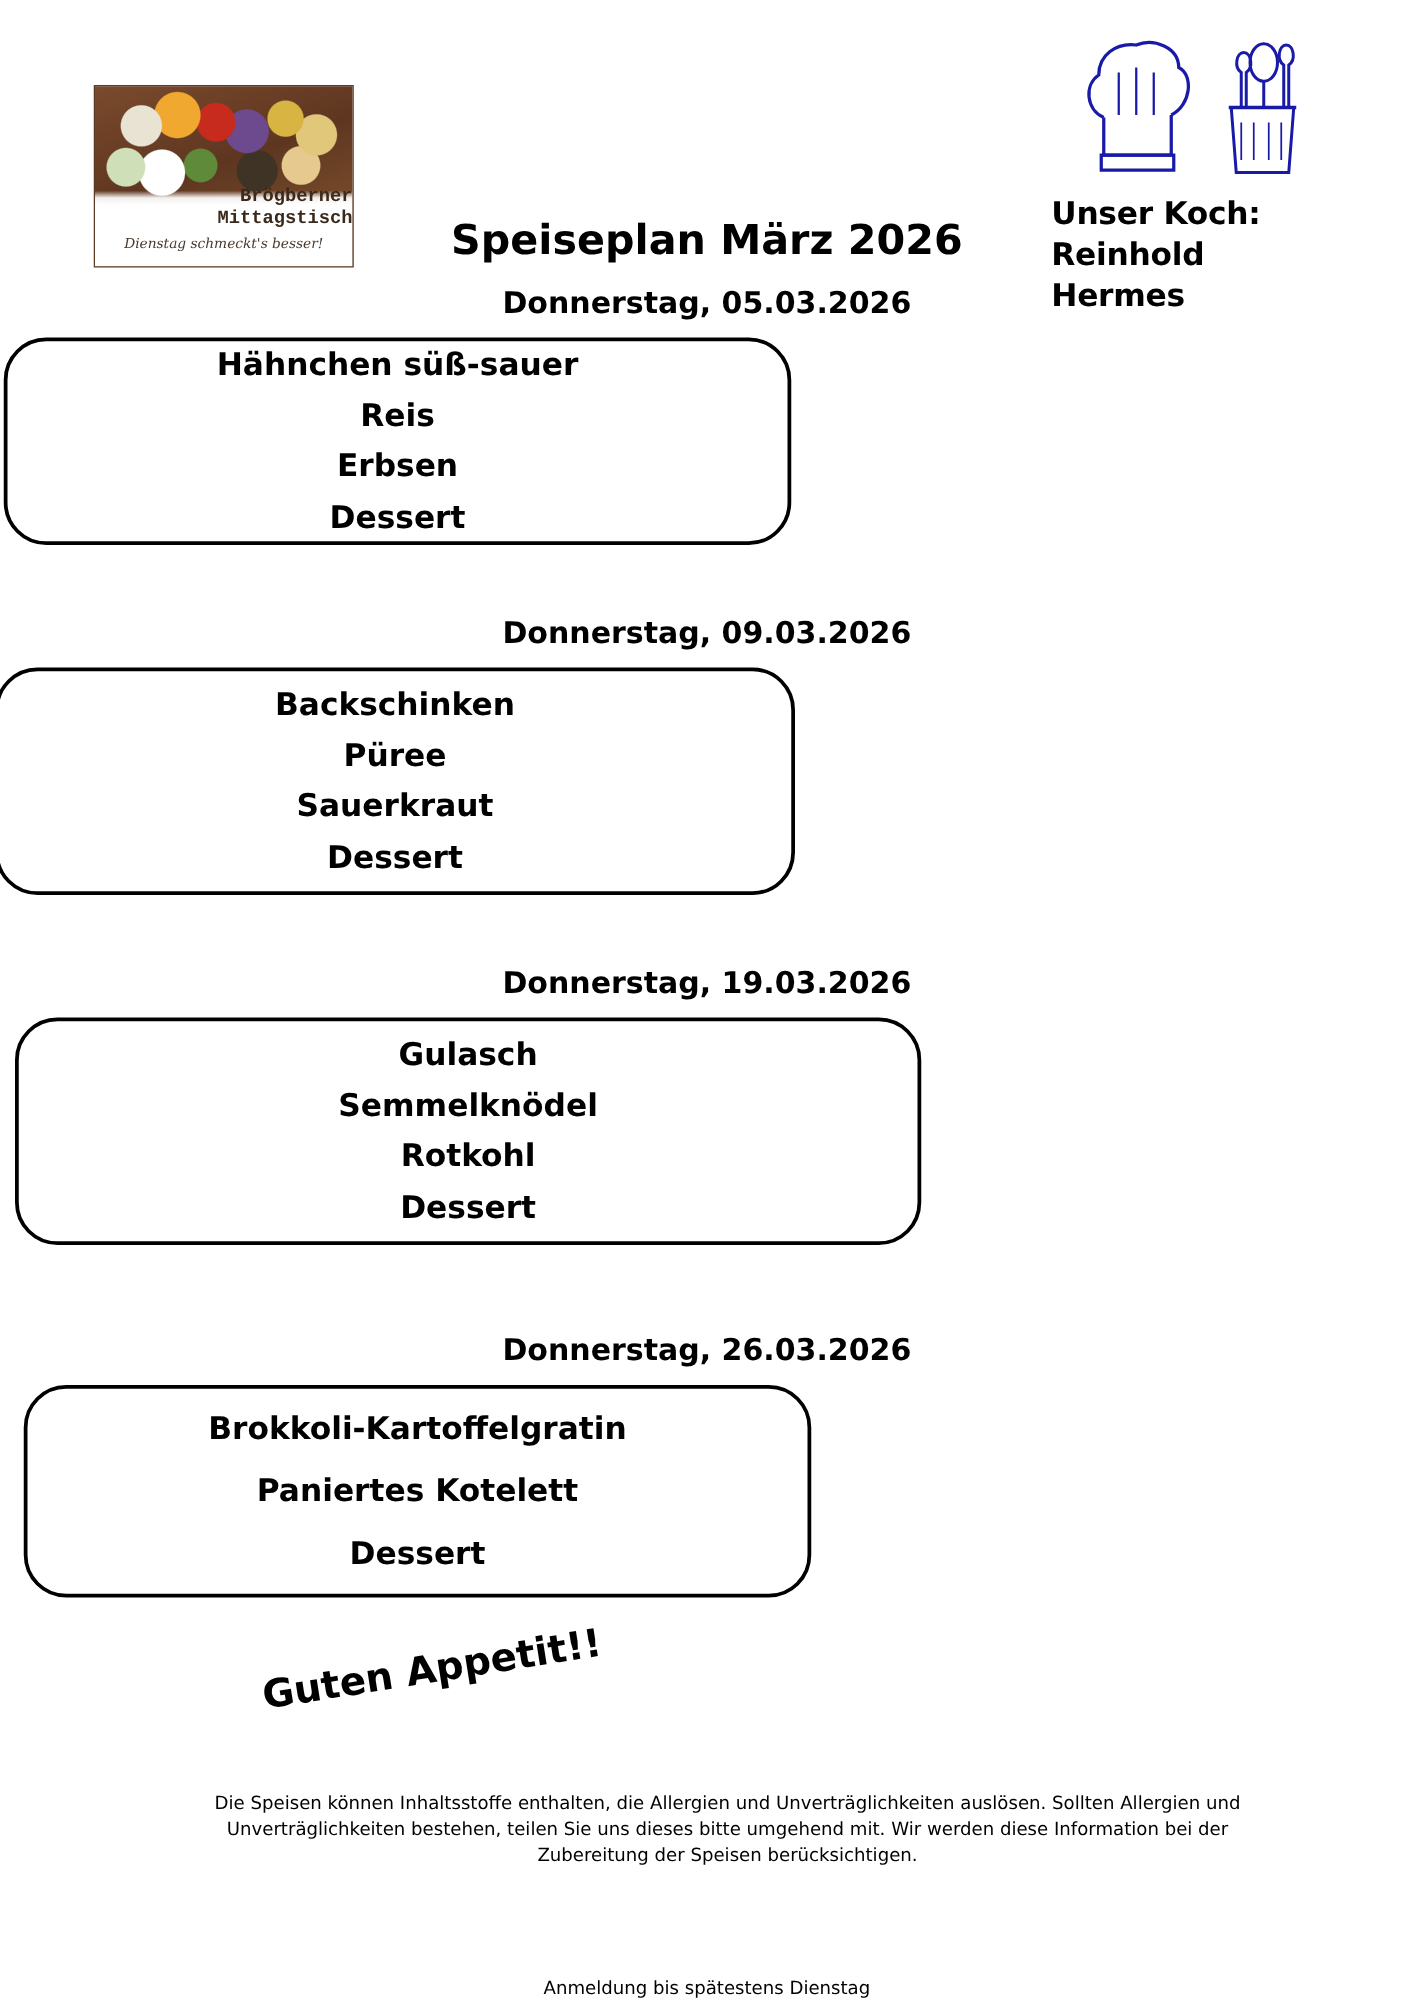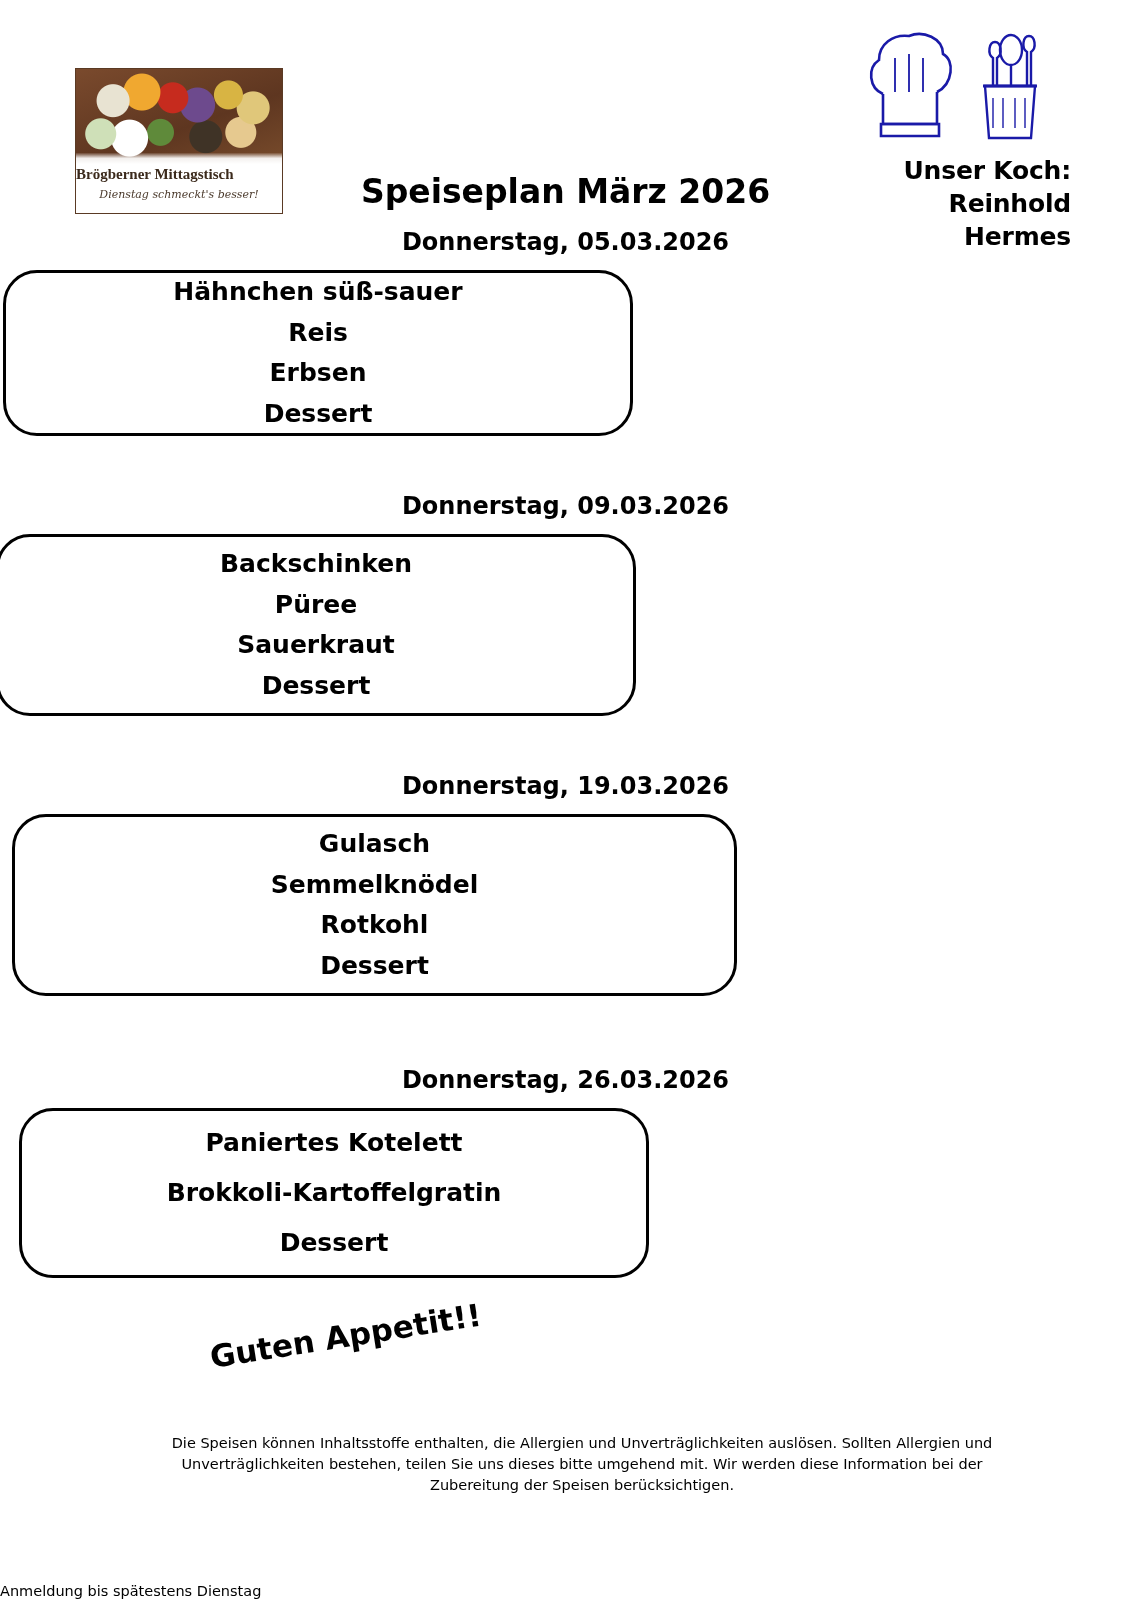--- a/index.html
+++ b/index.html
@@ -38,44 +38,44 @@
       radial-gradient(circle at 63% 47%, #3f3326 0 16px, rgba(63,51,38,0) 17px),
       radial-gradient(circle at 80% 44%, #e6c98f 0 15px, rgba(230,201,143,0) 16px),
       linear-gradient(160deg, #7a4a2d 0%, #5e3620 45%, #8a5a33 100%);
     box-sizing: border-box;
   }
   .logo-text {
     position: absolute;
     left: 0;
     right: 0;
     bottom: 30px;
-    text-align: left;
+    text-align: right;
     font-size: 15px;
     font-weight: 600;
     color: #3b2a1c;
-    font-family: Liberation Serif, serif;
+    font-family: Liberation Mono, monospace;
   }
   .logo-sub {
     position: absolute;
     left: 0;
     right: 0;
     bottom: 12px;
     text-align: center;
     font-size: 11px;
     font-style: italic;
     color: #4a392b;
     font-family: "DejaVu Serif", "Liberation Serif", serif;
   }
 
   .cook-block {
     position: absolute;
     right: 60px;
     top: 28px;
     width: 230px;
-    text-align: right;
+    text-align: left;
   }
   .cook-icons {
     height: 122px;
     display: flex;
     align-items: flex-end;
     justify-content: center;
     gap: 16px;
   }
   .cook-label {
     font-size: 25px;
@@ -158,20 +158,21 @@
     width: 838px;
     font-size: 14.5px;
     line-height: 1.45;
     text-align: center;
   }
   .footer-line {
     position: absolute;
     left: 0;
     right: 0;
     top: 1583px;
+    text-align: center;
     font-size: 14.5px;
     color: #000;
     overflow: hidden;
     white-space: nowrap;
   }
 </style>
 </head>
 <body>
 
 <div class="logo">
@@ -244,22 +245,22 @@
       <div class="menu-item">Rotkohl</div>
       <div class="menu-item">Dessert</div>
     </div>
   </div>
 
   <div class="sp-2"></div>
 
   <div class="section s3">
     <div class="day-heading">Donnerstag, 26.03.2026</div>
     <div class="menu-box">
+      <div class="menu-item">Brokkoli-Kartoffelgratin</div>
       <div class="menu-item">Paniertes Kotelett</div>
-      <div class="menu-item">Brokkoli-Kartoffelgratin</div>
       <div class="menu-item">Dessert</div>
     </div>
   </div>
 
 </div>
 
 <div class="appetit">Guten Appetit!!</div>
 
 <div class="allergen">Die Speisen können Inhaltsstoffe enthalten, die Allergien und Unverträglichkeiten auslösen. Sollten Allergien und Unverträglichkeiten bestehen, teilen Sie uns dieses bitte umgehend mit. Wir werden diese Information bei der Zubereitung der Speisen berücksichtigen.</div>
 

